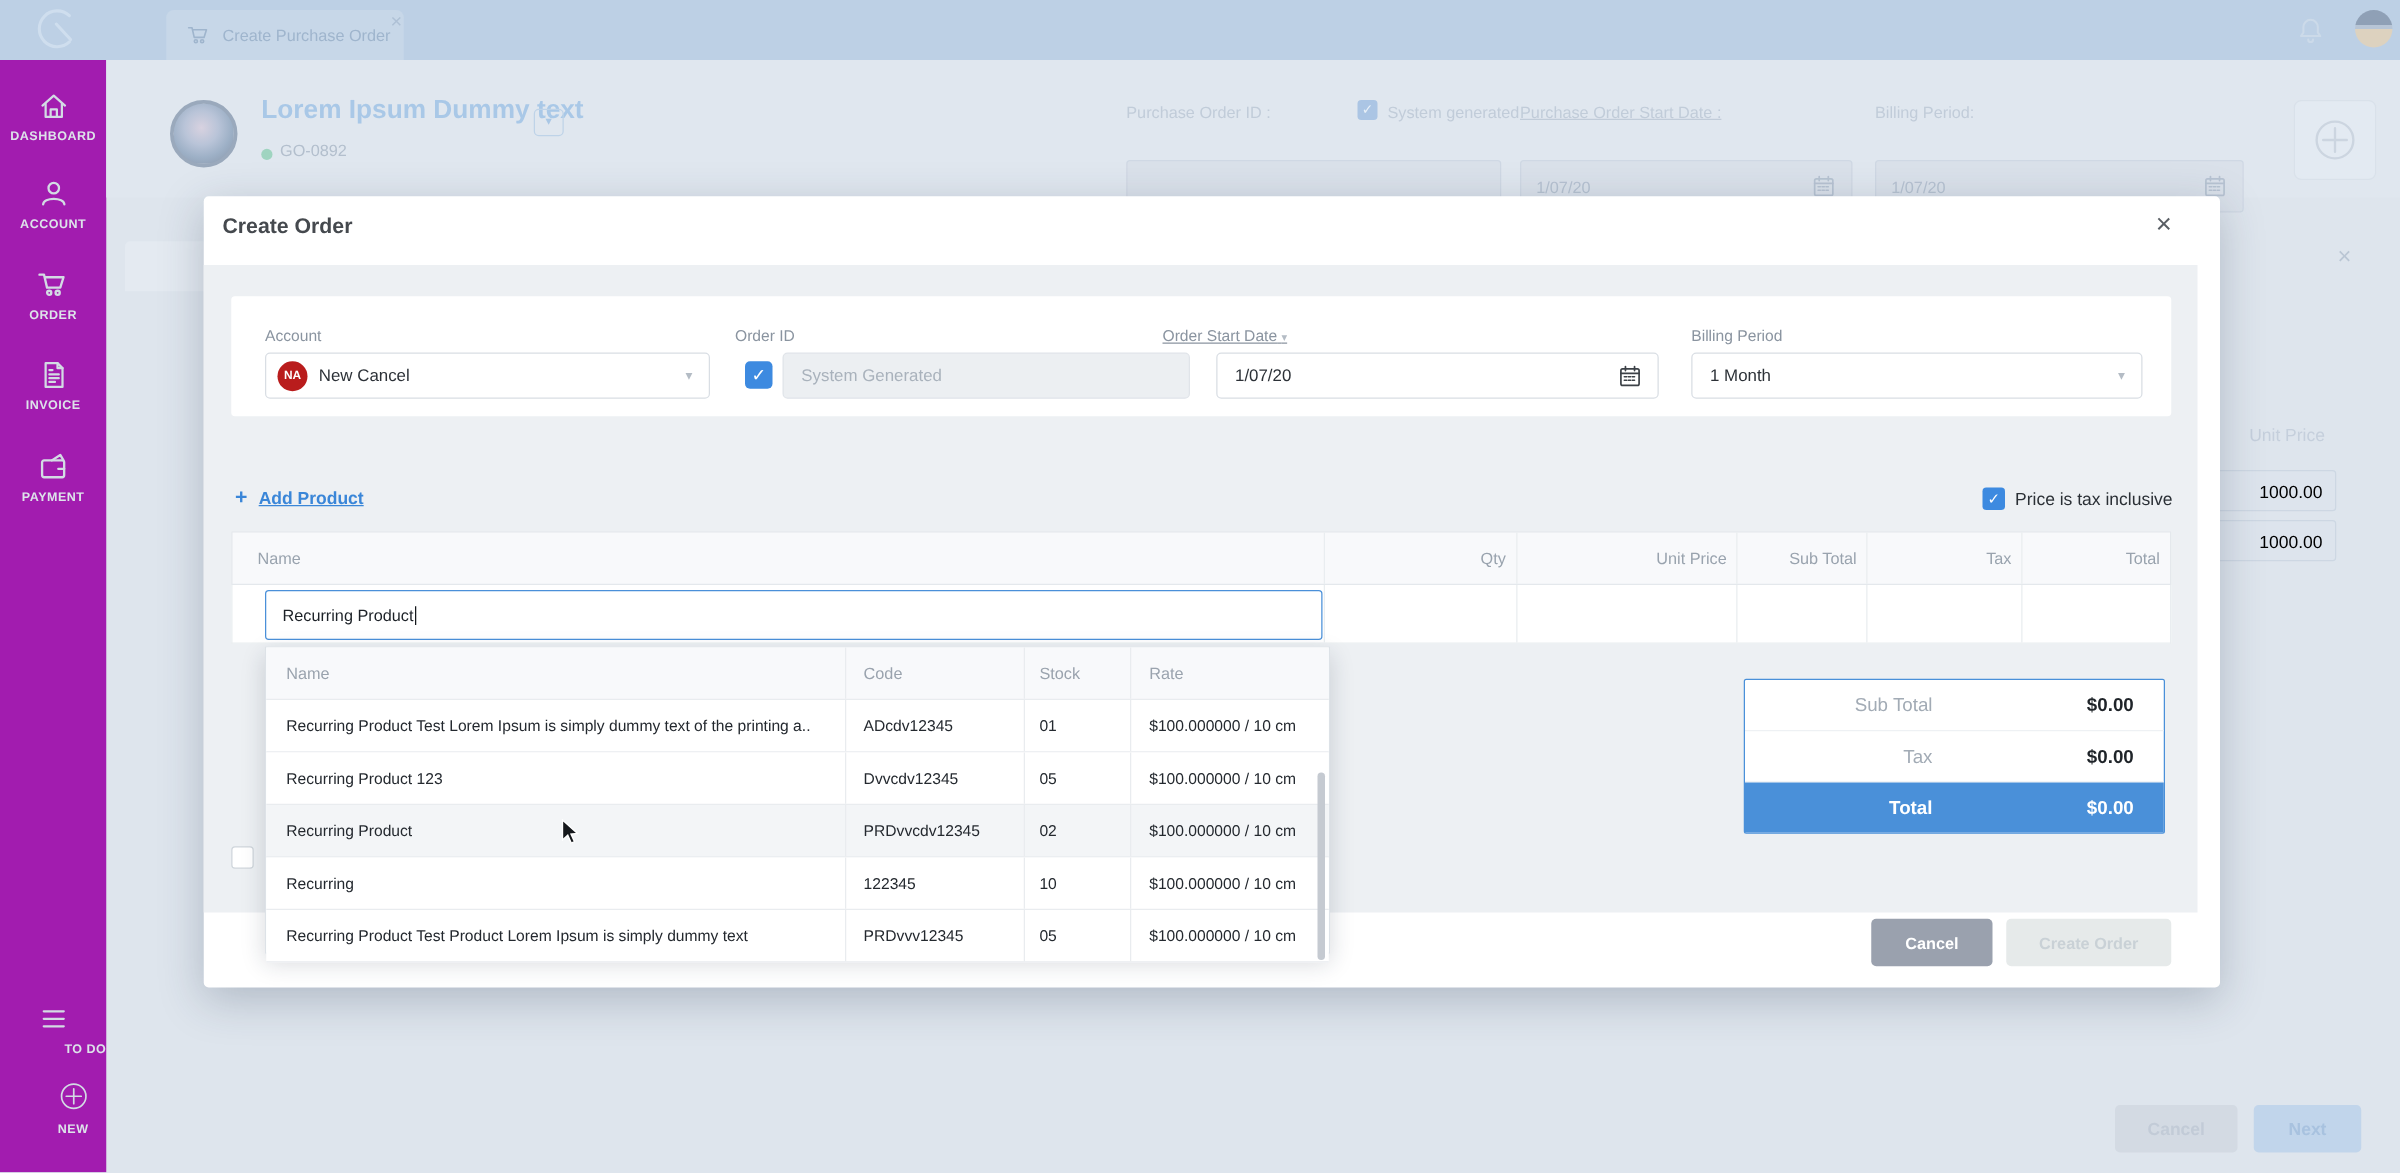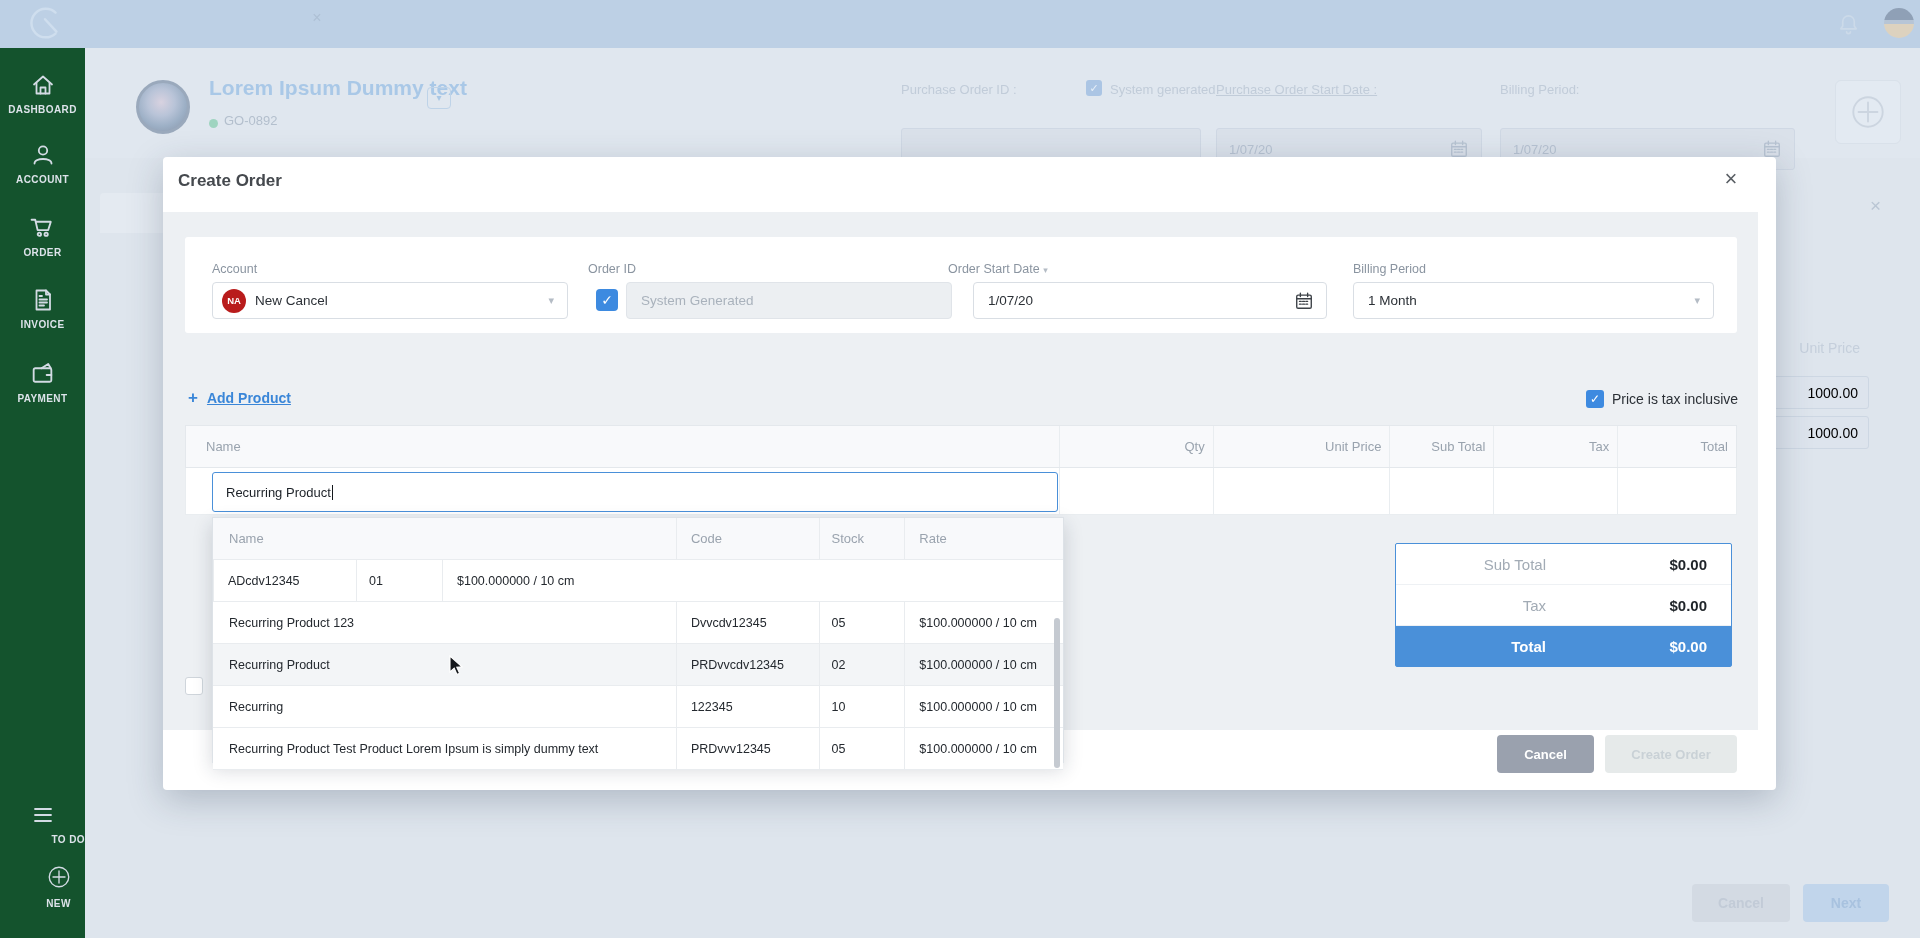--- a/index.html
+++ b/index.html
@@ -14,21 +14,21 @@
   .logo{left:24px;top:3px;width:42px;height:42px;}
   .tab{left:133px;top:8px;width:190px;height:40px;background:#c7d7e8;
        border-radius:6px 6px 0 0;display:flex;align-items:center;gap:9px;
        padding-left:16px;box-sizing:border-box;color:#9fb5cd;font-size:13px;}
   .tab-close{left:309px;top:10px;width:16px;height:16px;color:#aec0d5;font-size:16px;
        line-height:16px;text-align:center;}
   .bell{left:1836px;top:12px;width:25px;height:25px;}
   .avatar-sm{left:1884px;top:8px;width:30px;height:30px;border-radius:50%;
        background:linear-gradient(180deg,#8fa0b6 0%,#8fa0b6 40%,#b7c5d6 40%,#b7c5d6 52%,#ddd2bf 52%,#ddd2bf 100%);}
 
-  .sidebar{left:0;top:48px;width:85px;height:890px;background:#14532d;}
+  .sidebar{left:0;top:48px;width:85px;height:890px;background:#a21caf;}
   .side-item{position:absolute;width:85px;text-align:center;color:#dde3ea;}
   .side-item .lbl{font-size:10px;font-weight:bold;letter-spacing:.4px;margin-top:6px;}
   .side-item svg{margin:0 auto;}
   .sic{stroke:#d3dbe4;stroke-width:1.8;}
 
   .content-head{left:85px;top:48px;width:1835px;height:110px;background:#e0e7ef;}
   .bg-left-tab{left:100px;top:193px;width:80px;height:40px;background:#e4eaf1;border-radius:4px 4px 0 0;}
   .avatar-lg{left:136px;top:80px;width:54px;height:54px;border-radius:50%;
        background:radial-gradient(circle at 46% 40%,#d8d2e0 0%,#b9c4d8 35%,#9db0c6 62%,#93a3b8 78%,#a4b2c4 100%);
        border:3px solid #9aa9bc;box-sizing:border-box;}
@@ -126,20 +126,32 @@
 
   <div class="abs topbar">
     <div class="abs logo">
       <svg width="42" height="42" viewBox="0 0 44 44">
           <g class="ic" stroke="#cfdeee" stroke-width="2.6">
         <path d="M33 10 A15 15 0 1 0 33 32"></path>
             <path d="M34 30 L22 17"></path>
           </g>
         </svg>
     </div>
+    <div class="abs tab">
+      <span>
+        <svg width="20" height="20" viewBox="0 0 26 26">
+            <g class="ic" stroke="#9fb5cd" stroke-width="1.7">
+          <path d="M2.5 5.5 H6 L8.3 15.5 H18.5 L21 7.5 H7"></path>
+              <circle cx="10" cy="19.5" r="1.6"></circle>
+              <circle cx="16.5" cy="19.5" r="1.6"></circle>
+            </g>
+          </svg>
+      </span>
+      <span>Create Purchase Order</span>
+    </div>
     <div class="abs tab-close">×</div>
     <div class="abs bell">
       <svg width="25" height="25" viewBox="0 0 26 26">
           <g class="ic" stroke="#ccdae9" stroke-width="1.7">
         <path d="M13 4 a6 6 0 0 1 6 6 v4.5 l2 3 H5 l2 -3 V10 a6 6 0 0 1 6 -6 Z"></path>
             <path d="M11 20.5 a2 2 0 0 0 4 0"></path>
           </g>
         </svg>
     </div>
     <div class="abs avatar-sm"></div>
@@ -280,21 +292,21 @@
         <span class="na-badge">NA</span>
         <span>New Cancel</span>
       </span>
       <span class="caret">▾</span>
     </div>
 
     <div class="abs f-lbl" style="left:425px;top:105px;">Order ID</div>
     <div class="abs chk" style="left:433px;top:132px;">✓</div>
     <div class="abs dis-input" style="left:463px;top:125px;width:326px;">System Generated</div>
 
-    <div class="abs f-lbl" style="left:785px;top:105px;">
+    <div class="abs f-lbl" style="left:767px;top:105px;text-decoration:underline;">
       <span>Order Start Date</span>
       <span class="caret" style="font-size:9px;"> ▾</span>
     </div>
     <div class="abs f-box" style="left:810px;top:125px;width:354px;justify-content:space-between;padding:0 12px 0 14px;">
       <span>1/07/20</span>
       <svg width="20" height="20" viewBox="0 0 22 22">
           <g class="ic m-cal">
         <rect x="3" y="4.5" width="16" height="14.5" rx="1.5"></rect>
             <path d="M7 2.5 V6 M15 2.5 V6 M3 8.5 H19"></path>
         <path d="M6 11.5h2M9.5 11.5h2M13 11.5h2M6 14.5h2M9.5 14.5h2M13 14.5h2" stroke-width="1.4"></path>
@@ -339,20 +351,21 @@
     <div class="abs row-chk"></div>
 
     <div class="abs dropdown">
       <div class="dd-row head">
         <div class="dd-cell c1">Name</div>
         <div class="dd-cell c2">Code</div>
         <div class="dd-cell c3">Stock</div>
         <div class="dd-cell c4">Rate</div>
       </div>
       <div class="dd-row">
+        <div class="dd-cell c1">Recurring Product Test Lorem Ipsum is simply dummy text of the printing a..</div>
         <div class="dd-cell c2">ADcdv12345</div>
         <div class="dd-cell c3">01</div>
         <div class="dd-cell c4">$100.000000 / 10 cm</div>
       </div>
       <div class="dd-row">
         <div class="dd-cell c1">Recurring Product 123</div>
         <div class="dd-cell c2">Dvvcdv12345</div>
         <div class="dd-cell c3">05</div>
         <div class="dd-cell c4">$100.000000 / 10 cm</div>
       </div>

